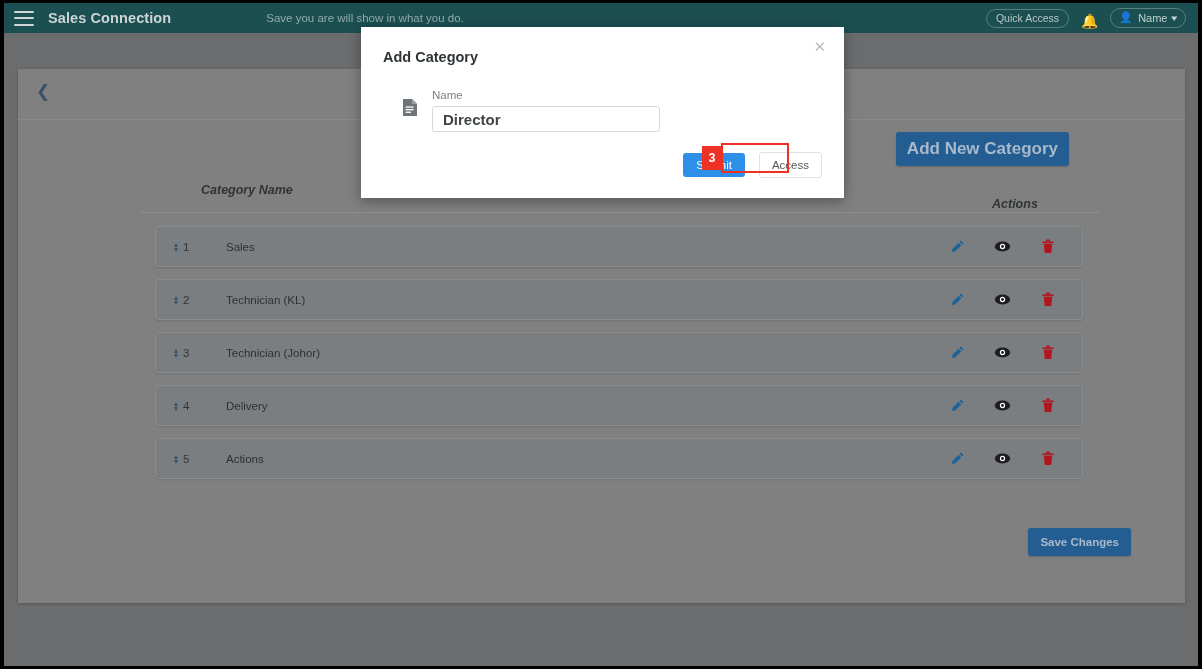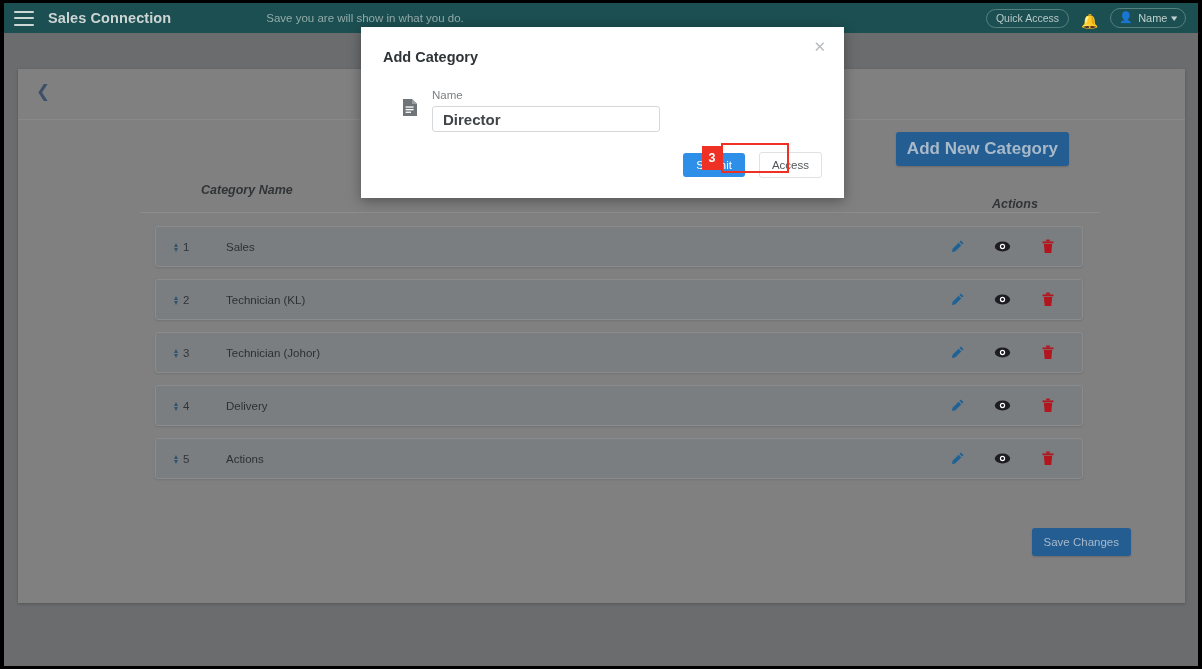--- a/index.html
+++ b/index.html
@@ -244,21 +244,21 @@
   #save-changes {
     position: absolute;
     right: 54px;
     top: 408px;
     background: #235d92;
     color: #a8b9c9;
     border: none;
     border-radius: 3px;
     font-family: "Liberation Sans", sans-serif;
     font-size: 11.5px;
-    font-weight: normal;
+    font-weight: bold;
     padding: 8px 12px;
     cursor: pointer;
     box-shadow: 0 1px 2px rgba(0,0,0,.18);
   }
 
   
   #modal {
     position: absolute;
     left: 357px;
     top: 24px;

